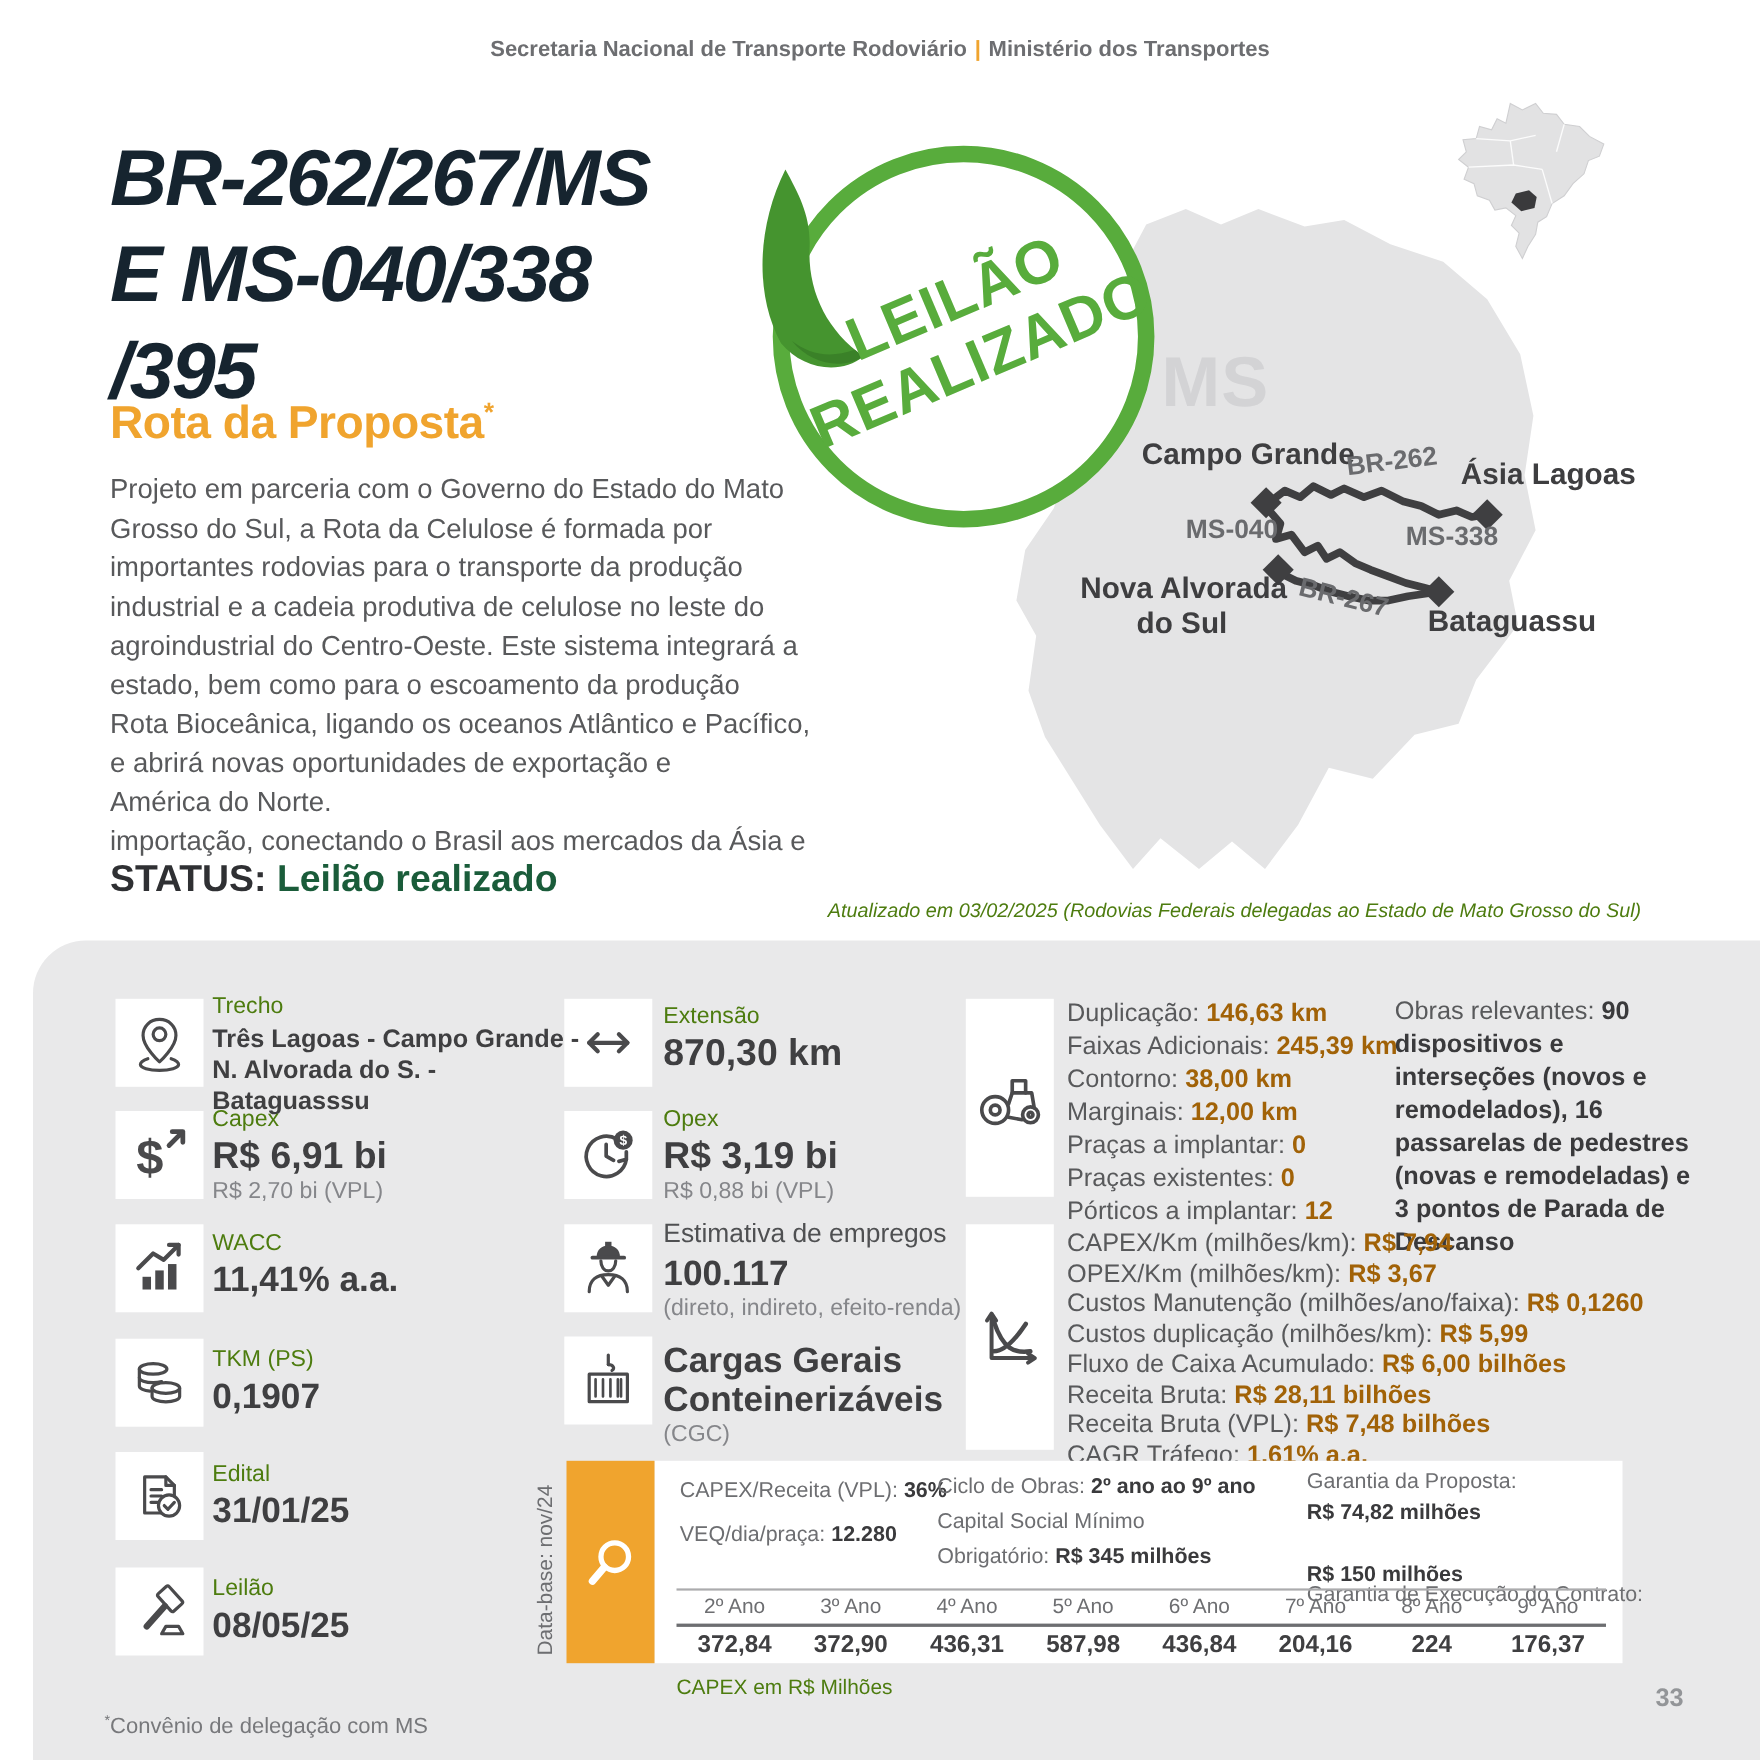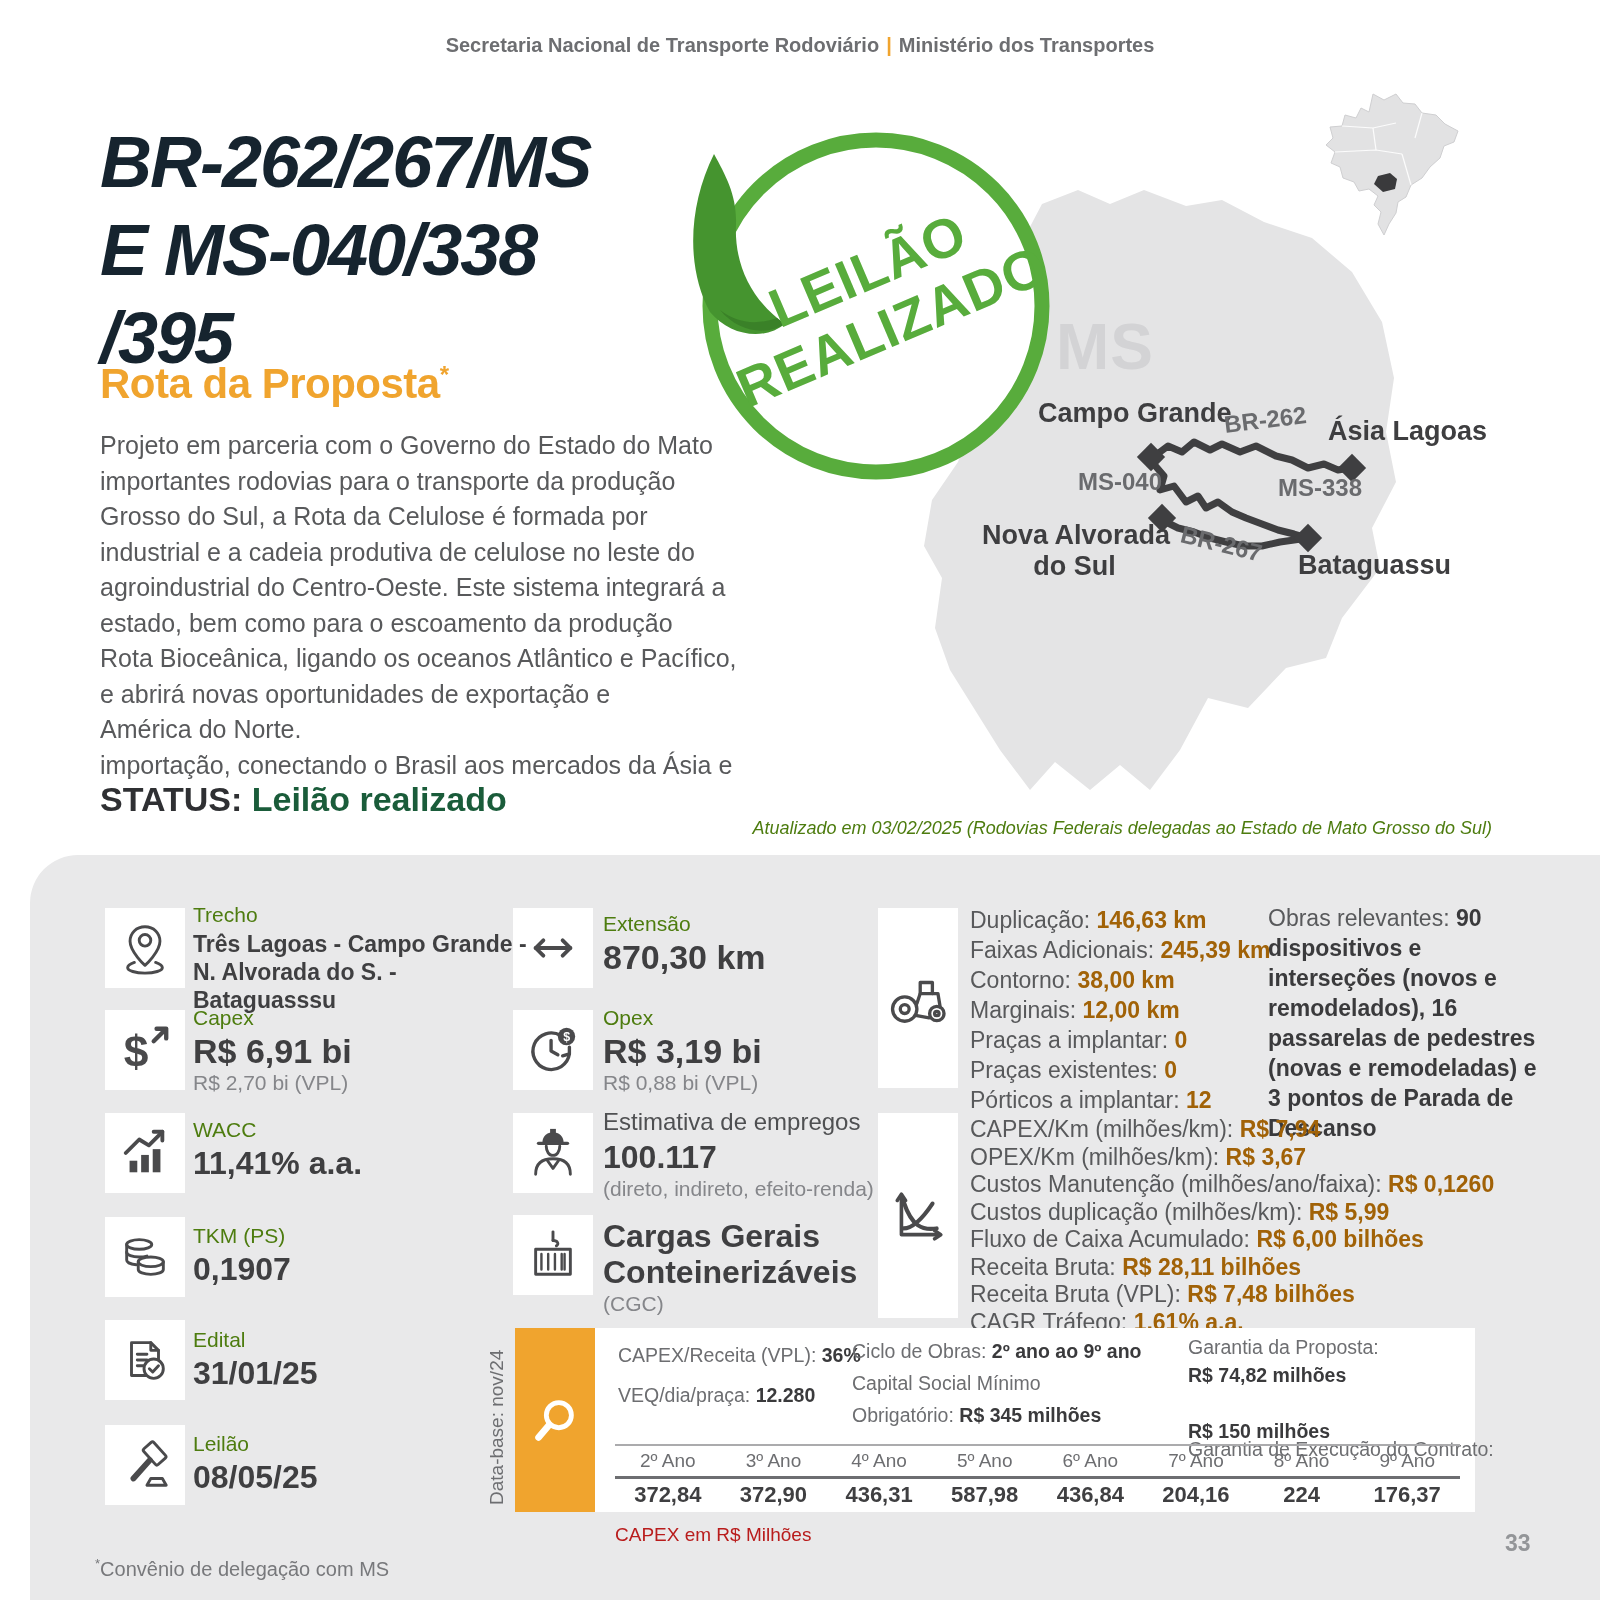--- a/index.html
+++ b/index.html
@@ -57,21 +57,21 @@
   .wpanel{left:595px;top:1328px;width:880px;height:184px;background:#fff;}
   .opanel{left:515px;top:1328px;width:80px;height:184px;background:#F0A42E;display:flex;align-items:center;justify-content:center;}
   .dbase{left:486px;top:1505px;transform:rotate(-90deg);transform-origin:left top;font-size:19px;color:#6D6E71;white-space:nowrap;}
   .stat{position:absolute;font-size:19.5px;color:#6D6E71;white-space:nowrap;}
   .stat b{color:#3A3A3C;font-weight:800;}
   .rule1{left:615px;top:1444px;width:845px;height:2px;background:#ABABAD;}
   .rule2{left:615px;top:1476px;width:845px;height:3px;background:#6D6E71;}
   .yrow{left:615px;width:845px;display:grid;grid-template-columns:repeat(8,1fr);text-align:center;}
   .yrow.hd{top:1450px;font-size:19px;color:#6D6E71;}
   .yrow.vl{top:1482px;font-size:22px;font-weight:800;color:#3F3F41;}
-  .caption{left:615px;top:1524px;font-size:19px;color:#b91c1c;}
+  .caption{left:615px;top:1524px;font-size:19px;color:#4d7c0f;}
   .pageno{left:1505px;top:1530px;font-size:23px;font-weight:bold;color:#939598;}
   .footnote{left:95px;top:1556px;font-size:20px;color:#77787B;}
   .footnote sup{font-size:13px;}
 </style>
 </head>
 <body>
 
 <div class="page">
 
   <div class="abs hdr">
@@ -82,22 +82,22 @@
     <div>BR-262/267/MS</div>
     <div>E MS-040/338</div>
     <div>/395</div>
   </div>
   <div class="abs subtitle">
     <span>Rota da Proposta</span><sup>*</sup>
   </div>
 
   <div class="abs desc">
     <div>Projeto em parceria com o Governo do Estado do Mato</div>
+    <div>Grosso do Sul, a Rota da Celulose é formada por</div>
     <div>importantes rodovias para o transporte da produção</div>
-    <div>Grosso do Sul, a Rota da Celulose é formada por</div>
     <div>industrial e a cadeia produtiva de celulose no leste do</div>
     <div>agroindustrial do Centro-Oeste. Este sistema integrará a</div>
     <div>estado, bem como para o escoamento da produção</div>
     <div>Rota Bioceânica, ligando os oceanos Atlântico e Pacífico,</div>
     <div>e abrirá novas oportunidades de exportação e</div>
     <div>América do Norte.</div>
     <div>importação, conectando o Brasil aos mercados da Ásia e</div>
   </div>
 
   <svg class="abs" style="left:880px;top:150px;" width="620" height="650" viewBox="0 0 620 650">

